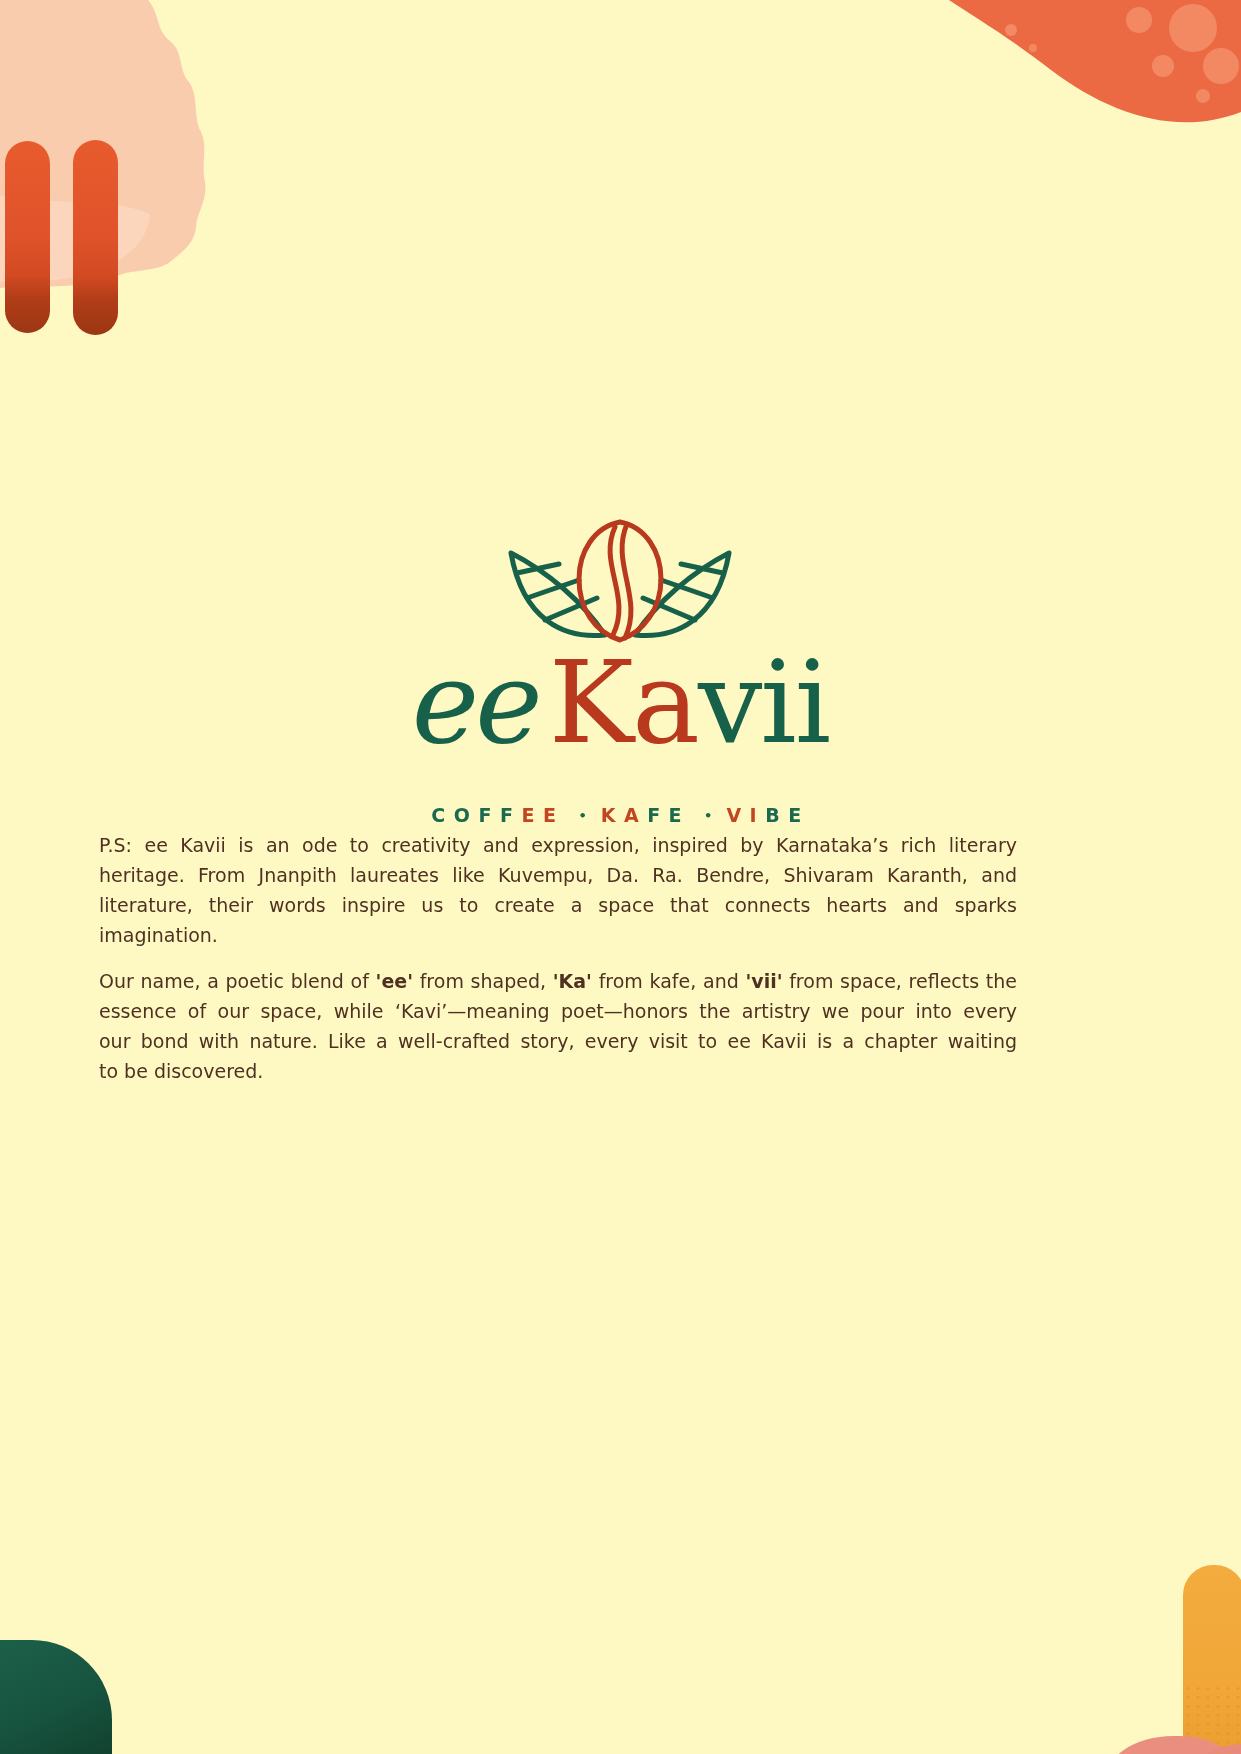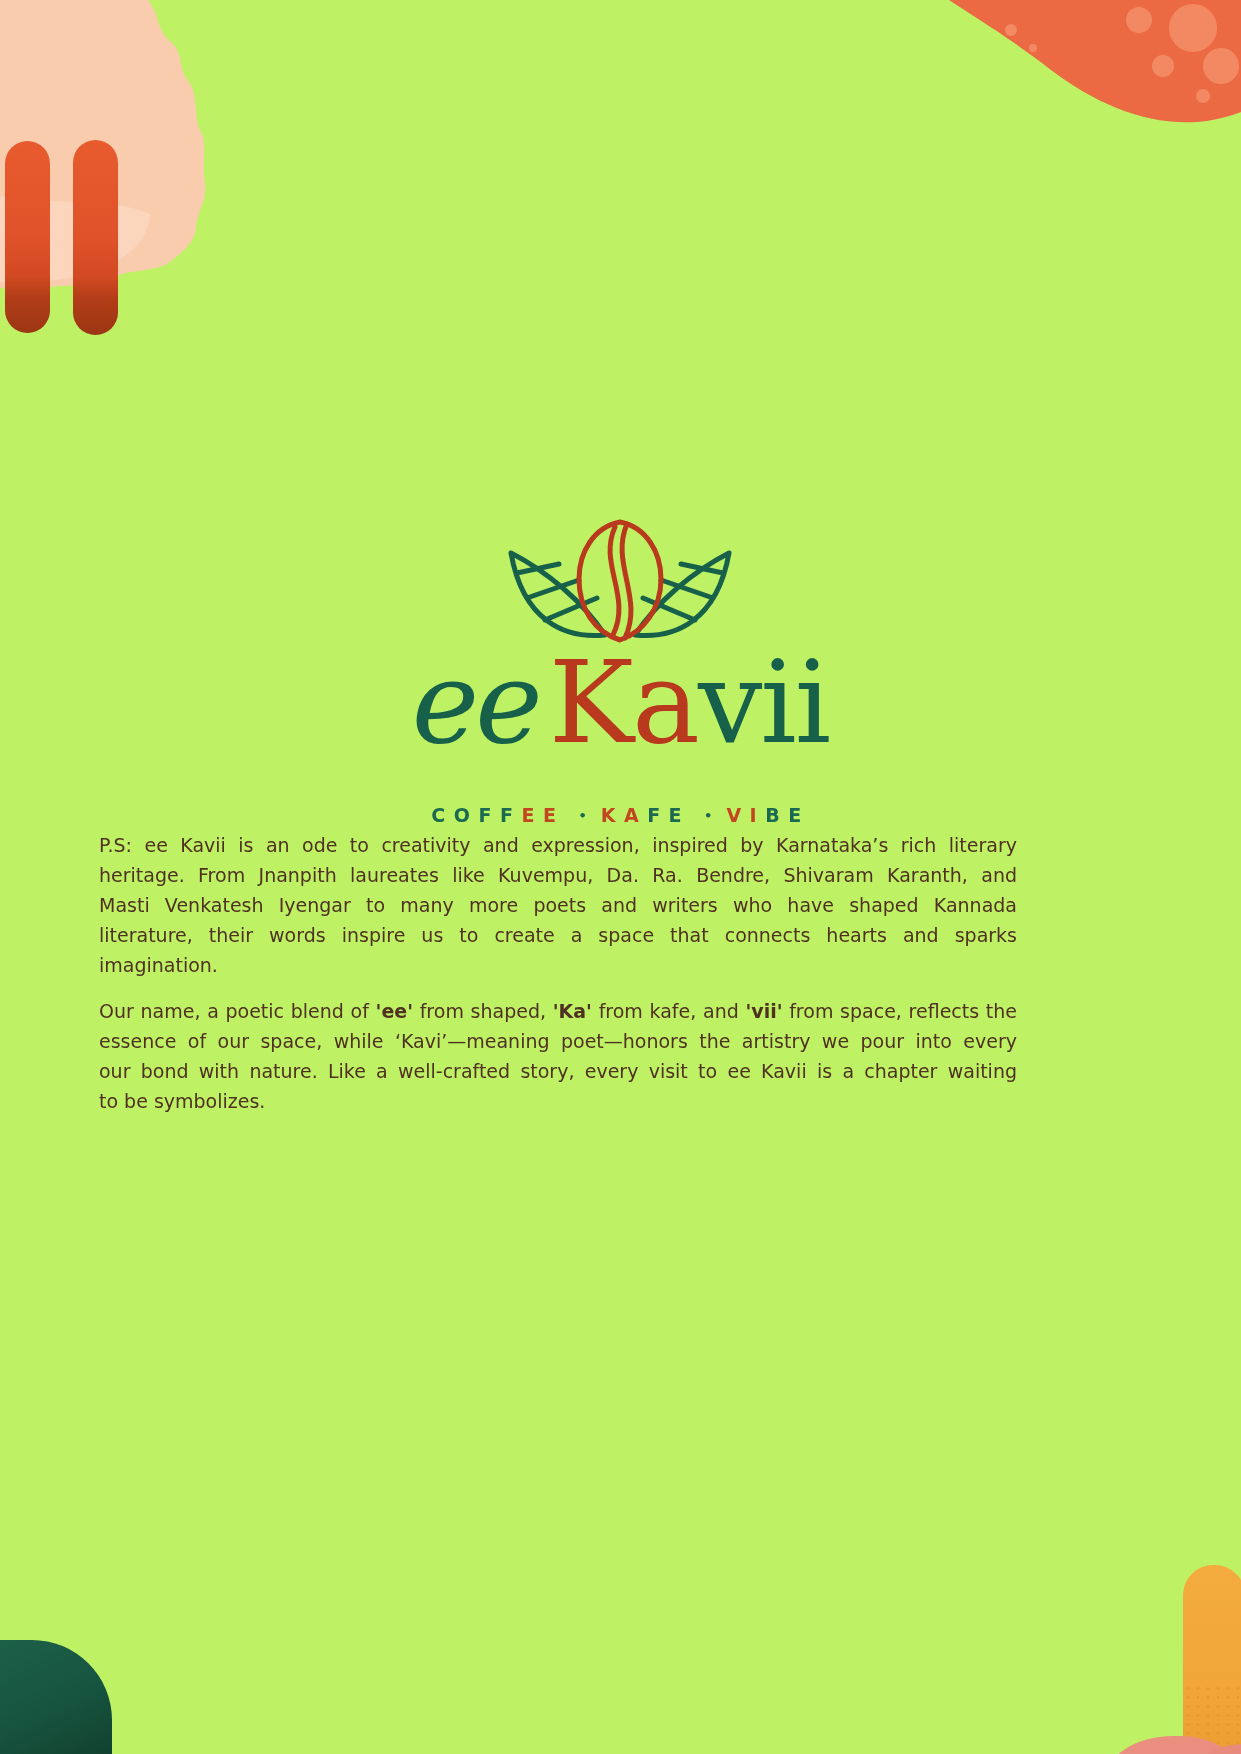--- a/index.html
+++ b/index.html
@@ -1,20 +1,20 @@
 <!DOCTYPE html>
 <html><head>
 <meta charset="utf-8">
 <style>
   html,body{margin:0;padding:0;background:#e8e8e6;}
   .page{
     position:relative;
     width:1241px;height:1754px;
     margin:0 auto;
-    background:#bef264;
+    background:#fef9c3;
     overflow:hidden;
     font-family:"DejaVu Sans",sans-serif;
   }
   
   .deco{position:absolute;z-index:1;pointer-events:none;}
   .blob-top-left{left:0;top:0;}
   .paint-bar{
     position:absolute;z-index:2;width:45px;border-radius:23px;
     background:linear-gradient(180deg,#e85b2e 0%,#e0522a 50%,#d24a22 70%,#b13d18 82%,#9c3614 100%);
   }
@@ -131,25 +131,24 @@
   </svg>
 
   <div class="wordmark"><span class="wm-italic" style="color: rgb(23, 97, 74);">ee</span><span style="color: rgb(184, 57, 29);">Ka</span><span style="color: rgb(23, 97, 74);">vii</span></div>
 
   <div class="tagline"><span style="color: rgb(27, 106, 79);">COFF</span><span style="color: rgb(194, 70, 31);">EE</span><span class="tag-bullet" style="color: rgb(27, 106, 79);">•</span><span style="color: rgb(194, 70, 31);">KA</span><span style="color: rgb(27, 106, 79);">FE</span><span class="tag-bullet" style="color: rgb(27, 106, 79);">•</span><span style="color: rgb(194, 70, 31);">VI</span><span style="color: rgb(27, 106, 79);">BE</span></div>
 
   <div class="body-copy">
       <div class="para">
         <div class="jline"><span>P.S: ee Kavii is an ode to creativity and expression, inspired by Karnataka’s rich literary</span></div>
         <div class="jline"><span>heritage. From Jnanpith laureates like Kuvempu, Da. Ra. Bendre, Shivaram Karanth, and</span></div>
-        <div class="jline"><span>Masti Venkatesh Iyengar to many more poets and writers who have shaped Kannada</span></div>
         <div class="jline"><span>literature, their words inspire us to create a space that connects hearts and sparks</span></div>
         <div class="jline lastline"><span>imagination.</span></div>
       </div>
       <div class="para">
         <div class="jline"><span>Our name, a poetic blend of </span><span class="b">'ee'</span><span> from shaped, </span><span class="b">'Ka'</span><span> from kafe, and </span><span class="b">'vii'</span><span> from space, reflects the</span></div>
         <div class="jline"><span>essence of our space, while ‘Kavi’—meaning poet—honors the artistry we pour into every</span></div>
         <div class="jline"><span>our bond with nature. Like a well-crafted story, every visit to ee Kavii is a chapter waiting</span></div>
-        <div class="jline lastline"><span>to be symbolizes.</span></div>
+        <div class="jline lastline"><span>to be discovered.</span></div>
       </div>
     </div>
 
 </div>
 
 </body></html>

